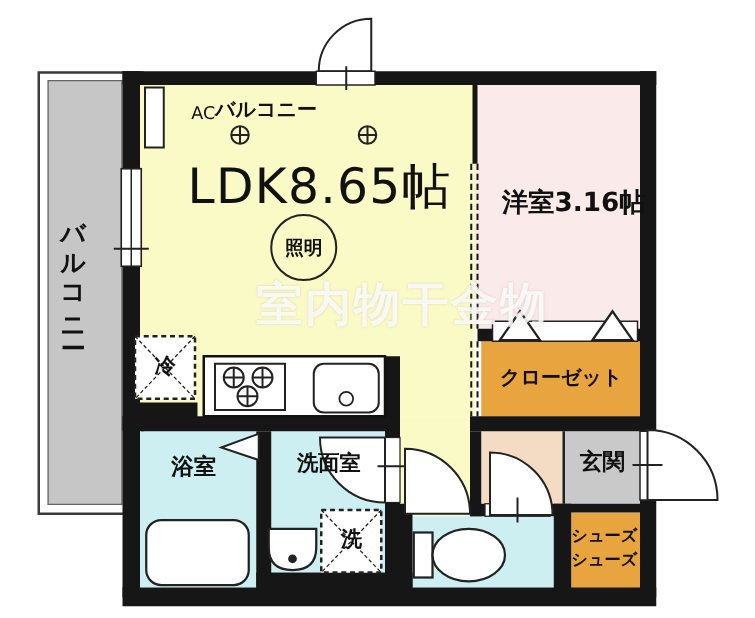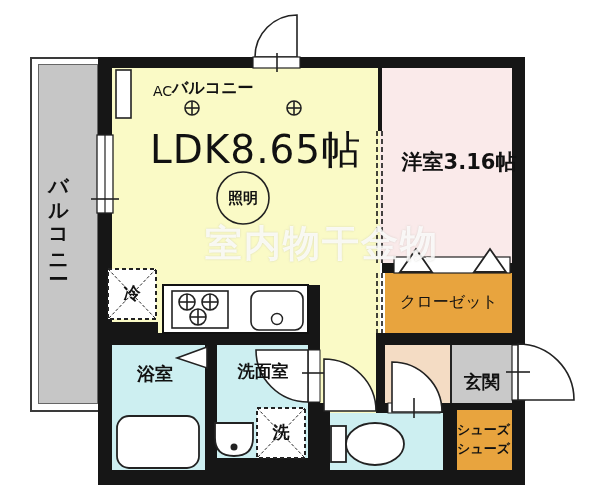--- a/index.html
+++ b/index.html
@@ -21,21 +21,21 @@
   .wall{background:#161616;}
   
   .lbl{position:absolute;color:#111;text-align:center;white-space:nowrap;line-height:1.1;}
   .lbl-ldk{font-size:39px;font-weight:400;letter-spacing:1px;}
   .lbl-laundry{font-size:16px;font-weight:600;}
   .lbl-ac{font-size:14px;font-weight:500;margin-left:19px;}
   .lbl-light{font-size:15px;font-weight:700;}
   .lbl-west{font-size:21px;font-weight:600;}
   .lbl-room{font-size:18px;font-weight:600;}
   .lbl-small{font-size:17px;font-weight:600;}
-  .lbl-closet{font-size:16px;font-weight:400;}
+  .lbl-closet{font-size:16px;font-weight:700;}
   .lbl-shoes{font-size:13px;font-weight:600;line-height:1.45;white-space:normal;}
   .lbl-balcony{writing-mode:vertical-rl;text-orientation:mixed;font-size:20px;font-weight:600;letter-spacing:3px;}
   .lbl-fixture{font-size:17px;font-weight:700;}
   .watermark{
     font-size:37px;font-weight:700;color:rgba(255,255,255,0.82);
     text-shadow:0 0 2px rgba(170,170,160,0.45);letter-spacing:2px;
   }
   svg{position:absolute;left:0;top:0;pointer-events:none;}
 </style>
 </head>
@@ -199,20 +199,20 @@
   <div class="lbl lbl-closet" style="left:387px;top:293px;width:124px;">クローゼット</div>
 
   <div class="lbl lbl-fixture" style="left:108px;top:284px;width:48px;">冷</div>
 
   <div class="lbl lbl-room" style="left:120px;top:364px;width:70px;">浴室</div>
 
   <div class="lbl lbl-small" style="left:219px;top:362px;width:88px;">洗面室</div>
 
   <div class="lbl lbl-fixture" style="left:257px;top:423px;width:48px;">洗</div>
 
-  <div class="lbl lbl-room" style="left:452px;top:372px;width:60px;">玄関</div>
+  <div class="lbl lbl-room" style="left:452px;top:360px;width:60px;">玄関</div>
 
   <div class="lbl lbl-shoes" style="left:454px;top:421px;width:59px;">
     <span>シューズ</span><br>
     <span>シューズ</span>
   </div>
 
 </div>
 
 </body></html>

